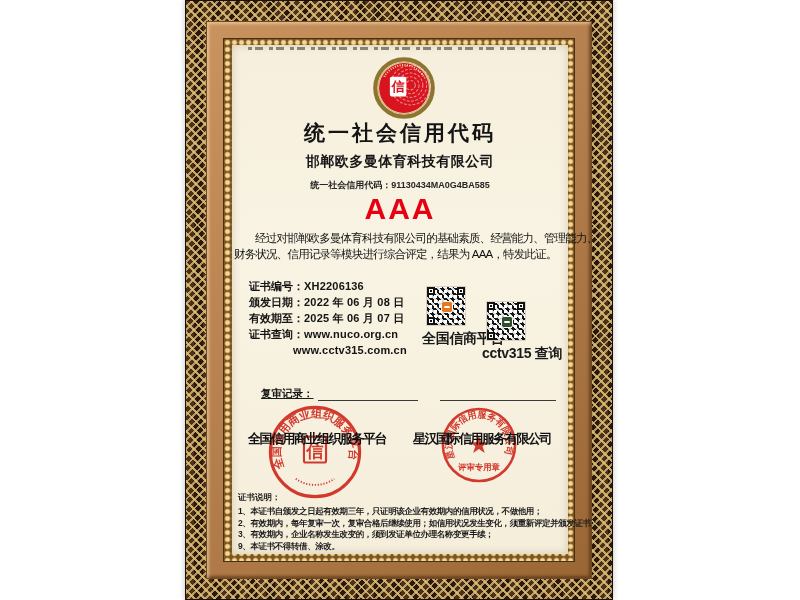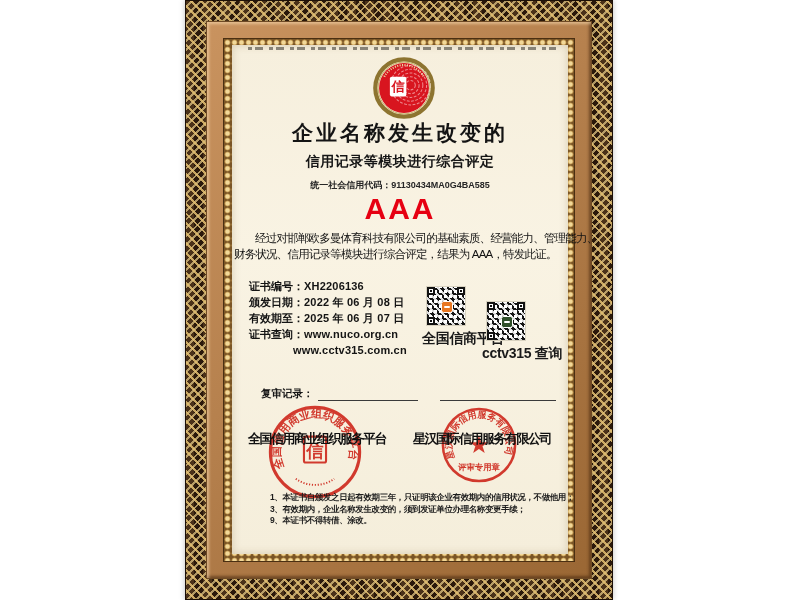--- a/index.html
+++ b/index.html
@@ -61,39 +61,39 @@
       repeating-linear-gradient(0deg,#151515 0 2px,transparent 2px 5px),
       repeating-linear-gradient(90deg,#151515 0 2px,#ffffff 2px 5px);}
   .finder{position:absolute;width:8px;height:8px;border:2px solid #111;background:#fff;box-sizing:border-box;}
   .finder::after{content:"";position:absolute;inset:1px;background:#111;}
   .f-tl{left:0;top:0;} .f-tr{right:0;top:0;} .f-bl{left:0;bottom:0;}
   .qr-logo{position:absolute;left:14px;top:14px;width:10px;height:10px;border-radius:2.5px;border:1px solid #fff;}
   .qr-logo::after{content:"";position:absolute;left:1.5px;top:3.5px;width:6px;height:2px;background:#fff;border-radius:1px;}
   .qr-label{margin-top:4px;font-size:14px;font-weight:bold;letter-spacing:-.3px;white-space:nowrap;color:#1a1a1a;}
 
   
-  .review{position:absolute;top:342px;left:29px;display:flex;align-items:flex-end;font-weight:bold;}
+  .review{position:absolute;top:342px;left:29px;display:flex;align-items:flex-end;font-weight:bold;text-decoration:underline;}
   .review .r-label{font-size:10.5px;color:#141414;}
   .r-line{display:inline-block;border-bottom:1.5px solid #3a3a3a;height:12px;}
   .r-line1{width:100px;margin-left:4px;}
   .r-line2{width:116px;margin-left:22px;}
 
   
   .seal{position:absolute;opacity:.9;mix-blend-mode:multiply;}
   .seal-left{left:35px;top:359px;width:96px;height:96px;}
   .seal-right{left:208px;top:361px;width:78px;height:78px;}
   .issuer{position:absolute;top:385px;font-size:13px;font-weight:bold;letter-spacing:-1.5px;
     color:#111;z-index:5;text-align:center;white-space:nowrap;}
   .issuer-left{left:0;width:170px;}
   .issuer-right{left:167px;width:166px;}
 
   
   .notes{position:absolute;top:447px;left:6px;right:3px;color:#1d1d1d;font-weight:bold;}
   .notes .n-head{font-size:8.5px;margin-bottom:2px;}
-  .notes .n-item{font-size:8.5px;line-height:11.5px;letter-spacing:-.4px;white-space:nowrap;margin-left:32px;}
+  .notes .n-item{font-size:8.5px;line-height:11.5px;letter-spacing:-.4px;white-space:nowrap;}
 </style>
 </head>
 <body>
 
 <div class="stage">
   <div class="frame">
     <div class="frame-copper"></div>
     <div class="frame-bead"></div>
 
     <div class="paper">
@@ -111,22 +111,22 @@
               <circle cx="41" cy="31" r="9"></circle>
             <circle cx="41" cy="31" r="13"></circle>
               <circle cx="41" cy="31" r="17"></circle>
               <circle cx="41" cy="31" r="21"></circle>
           </g>
           <rect x="19" y="22" width="17.5" height="21" rx="2" fill="#ffffff"></rect>
           <text x="27.7" y="37.5" text-anchor="middle" font-size="14" font-weight="bold" fill="#d8151f">信</text>
         </svg>
       </div>
 
-      <div class="title">企业名称发生改变的</div>
-      <div class="company">信用记录等模块进行综合评定</div>
+      <div class="title">统一社会信用代码</div>
+      <div class="company">邯郸欧多曼体育科技有限公司</div>
       <div class="code">统一社会信用代码：91130434MA0G4BA585</div>
       <div class="rating" style="color:#e60012">AAA</div>
 
       <div class="statement">
         <div class="ln indent">经过对邯郸欧多曼体育科技有限公司的基础素质、经营能力、管理能力、</div>
         <div class="ln">财务状况、信用记录等模块进行综合评定，结果为 AAA，特发此证。</div>
       </div>
 
       <div class="details">
         <div class="d-row">
@@ -201,19 +201,21 @@
           </text>
           <text x="40" y="48" text-anchor="middle" font-size="25" fill="#d5281e">★</text>
           <text x="40" y="66" text-anchor="middle" font-size="8.6" font-weight="bold" fill="#d5281e">评审专用章</text>
         </svg>
       </div>
 
       <div class="issuer issuer-left">全国信用商业组织服务平台</div>
       <div class="issuer issuer-right">星汉国际信用服务有限公司</div>
 
       <div class="notes">
+        <div class="n-head">证书说明：</div>
         <div class="n-item">1、本证书自颁发之日起有效期三年，只证明该企业有效期内的信用状况，不做他用；</div>
+        <div class="n-item">2、有效期内，每年复审一次，复审合格后继续使用；如信用状况发生变化，须重新评定并颁发证书；</div>
         <div class="n-item">3、有效期内，企业名称发生改变的，须到发证单位办理名称变更手续；</div>
         <div class="n-item">9、本证书不得转借、涂改。</div>
       </div>
     </div>
   </div>
 </div>
 
 </body></html>

